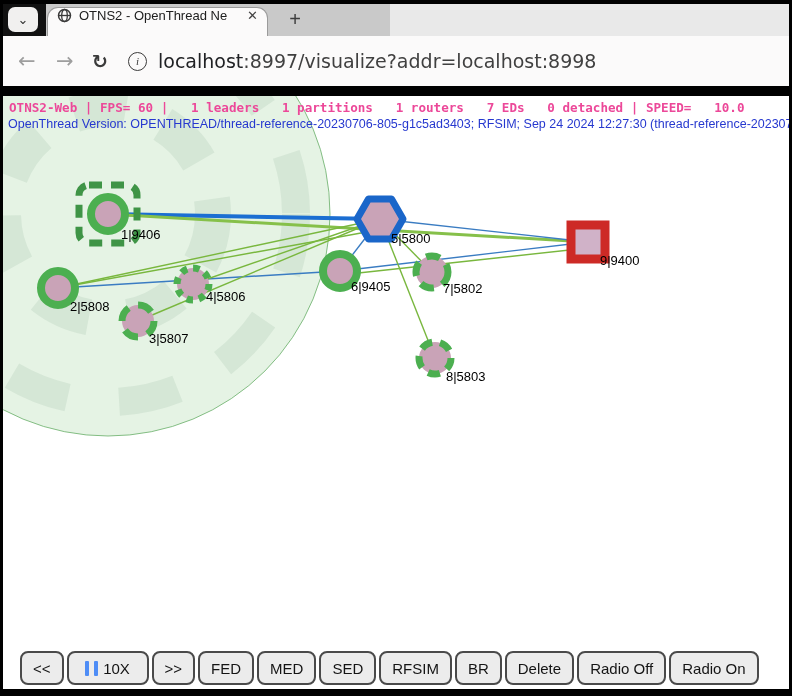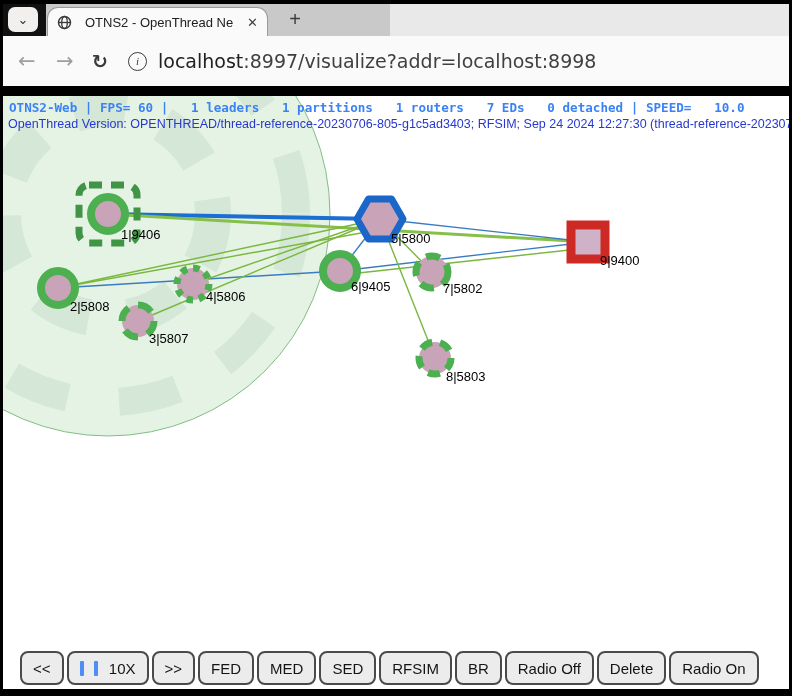--- a/index.html
+++ b/index.html
@@ -8,21 +8,21 @@
   
   #titlebar{position:absolute;left:0;top:0;width:792px;height:36px;background:#e9e9e9;}
   #tabstrip-gray{position:absolute;left:46px;top:0;width:344px;height:36px;background:#c9c9c9;}
   #corner-dark{position:absolute;left:0;top:0;width:46px;height:36px;background:#111;}
   #topline{position:absolute;left:0;top:0;width:792px;height:4px;background:#000;}
   #tab-dropdown{position:absolute;left:8px;top:7px;width:30px;height:25px;background:#f1f0ef;
       border-radius:7px;display:flex;align-items:center;justify-content:center;
       font-size:13px;color:#2e2e2e;}
   #tab{position:absolute;left:47px;top:7px;width:221px;height:29px;background:#fbfafa;
       border:1px solid #9b9b9b;border-bottom:none;border-radius:11px 11px 0 0;
-      display:flex;align-items:center;padding:0 9px;box-sizing:border-box;gap:13px;}
+      display:flex;align-items:flex-start;padding:0 9px;box-sizing:border-box;gap:7px;}
   #tab-title{font-size:13px;color:#202020;white-space:nowrap;overflow:hidden;flex:1;}
   #tab-close{font-size:13px;color:#424242;}
   #newtab{position:absolute;left:284px;top:8px;width:22px;height:22px;display:flex;
       align-items:center;justify-content:center;font-size:20px;color:#3c3c3c;}
   
   #addressbar{position:absolute;left:0;top:36px;width:792px;height:50px;background:#fbfafa;}
   .navicon{position:absolute;top:0;height:50px;display:flex;align-items:center;
       font-family:"DejaVu Sans",sans-serif;}
   #back{left:18px;font-size:21px;color:#9e9e9e;}
   #forward{left:56px;font-size:21px;color:#9e9e9e;}
@@ -33,21 +33,21 @@
       font-family:"Liberation Serif",serif;font-style:italic;}
   #url{left:158px;font-size:19px;white-space:nowrap;}
   #url .host{color:#202124;}
   #url .rest{color:#404040;}
   
   #separator{position:absolute;left:0;top:86px;width:792px;height:10px;background:#000;}
   
   #canvas{position:absolute;left:0;top:96px;width:792px;height:551px;background:#ffffff;overflow:hidden;}
   #net{position:absolute;left:0;top:0;}
   #status{position:absolute;left:9px;top:4px;font-family:"DejaVu Sans Mono",monospace;
-      font-weight:bold;font-size:12.6px;color:#3b82f6;white-space:pre;}
+      font-weight:bold;font-size:12.6px;color:#ec4899;white-space:pre;}
   #version{position:absolute;left:8px;top:21px;width:792px;font-size:12.5px;color:#2638cf;
       white-space:nowrap;overflow:hidden;}
   
   #bottombar{position:absolute;left:0;top:647px;width:792px;height:42px;background:#fff;
       display:flex;align-items:center;gap:3px;padding-left:20px;box-sizing:border-box;overflow:hidden;}
   #bottombar button{height:34px;border:2.5px solid #4a4a4a;border-radius:8px;background:#ececec;
       font-family:"Liberation Sans",sans-serif;font-size:15px;color:#141414;padding:0 11px;
       display:flex;align-items:center;justify-content:center;gap:3px;flex:0 0 auto;}
   #bottombar button .pausebar{display:inline-block;width:4px;height:15px;background:#4e8df6;
       border-radius:1px;margin-right:2px;}
@@ -147,21 +147,21 @@
       </g>
     </svg>
   <div id="status">OTNS2-Web | FPS= 60 |   1 leaders   1 partitions   1 routers   7 EDs   0 detached | SPEED=   10.0</div>
   <div id="version">OpenThread Version: OPENTHREAD/thread-reference-20230706-805-g1c5ad3403; RFSIM; Sep 24 2024 12:27:30 (thread-reference-20230706-80</div>
 </div>
 
 <div id="bottombar">
     <button>
       <span>&lt;&lt;</span>
     </button>
-    <button style="min-width: 82px; justify-content: space-between;">
+    <button style="min-width: 82px;">
       <span class="pausebar"></span>
       <span class="pausebar"></span>
       <span>10X</span>
     </button>
     <button>
       <span>&gt;&gt;</span>
     </button>
     <button>
       <span>FED</span>
     </button>
@@ -171,24 +171,24 @@
     <button>
       <span>SED</span>
     </button>
     <button>
       <span>RFSIM</span>
     </button>
     <button>
       <span>BR</span>
     </button>
     <button>
-      <span>Radio Off</span>
+      <span>Delete</span>
     </button>
     <button>
-      <span>Delete</span>
+      <span>Radio Off</span>
     </button>
     <button>
       <span>Radio On</span>
     </button>
   </div>
 
 <div id="footer"></div>
 <div class="sideborder" id="bl"></div>
 <div class="sideborder" id="br"></div>
 

